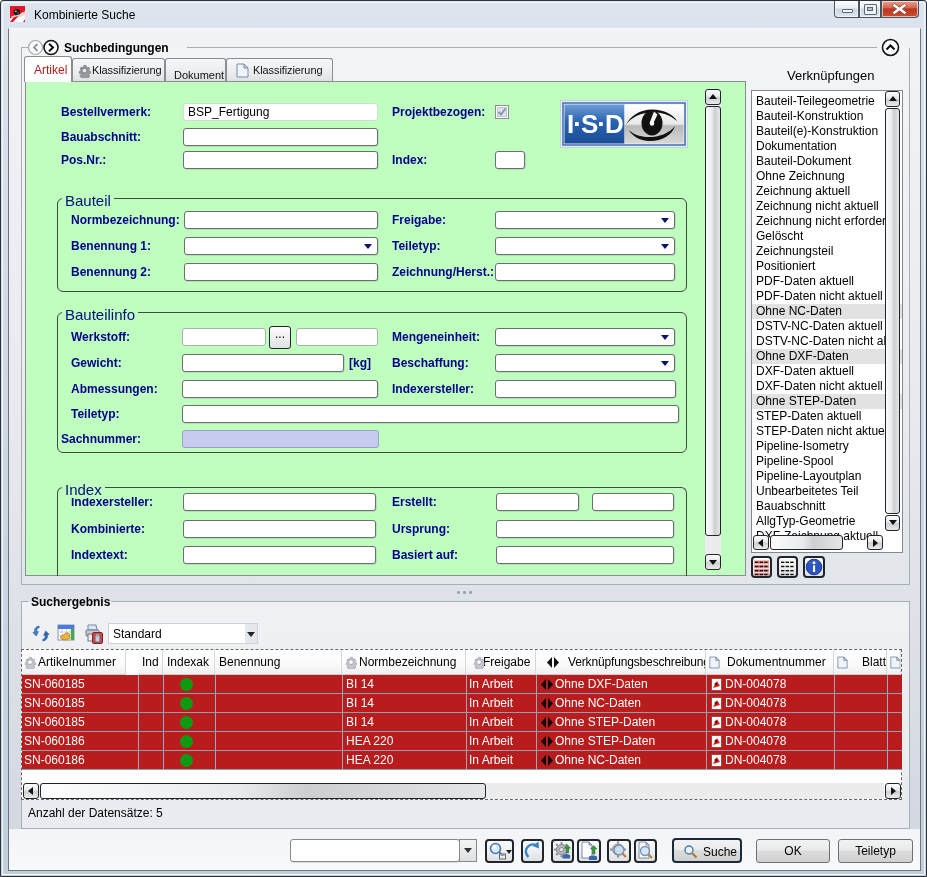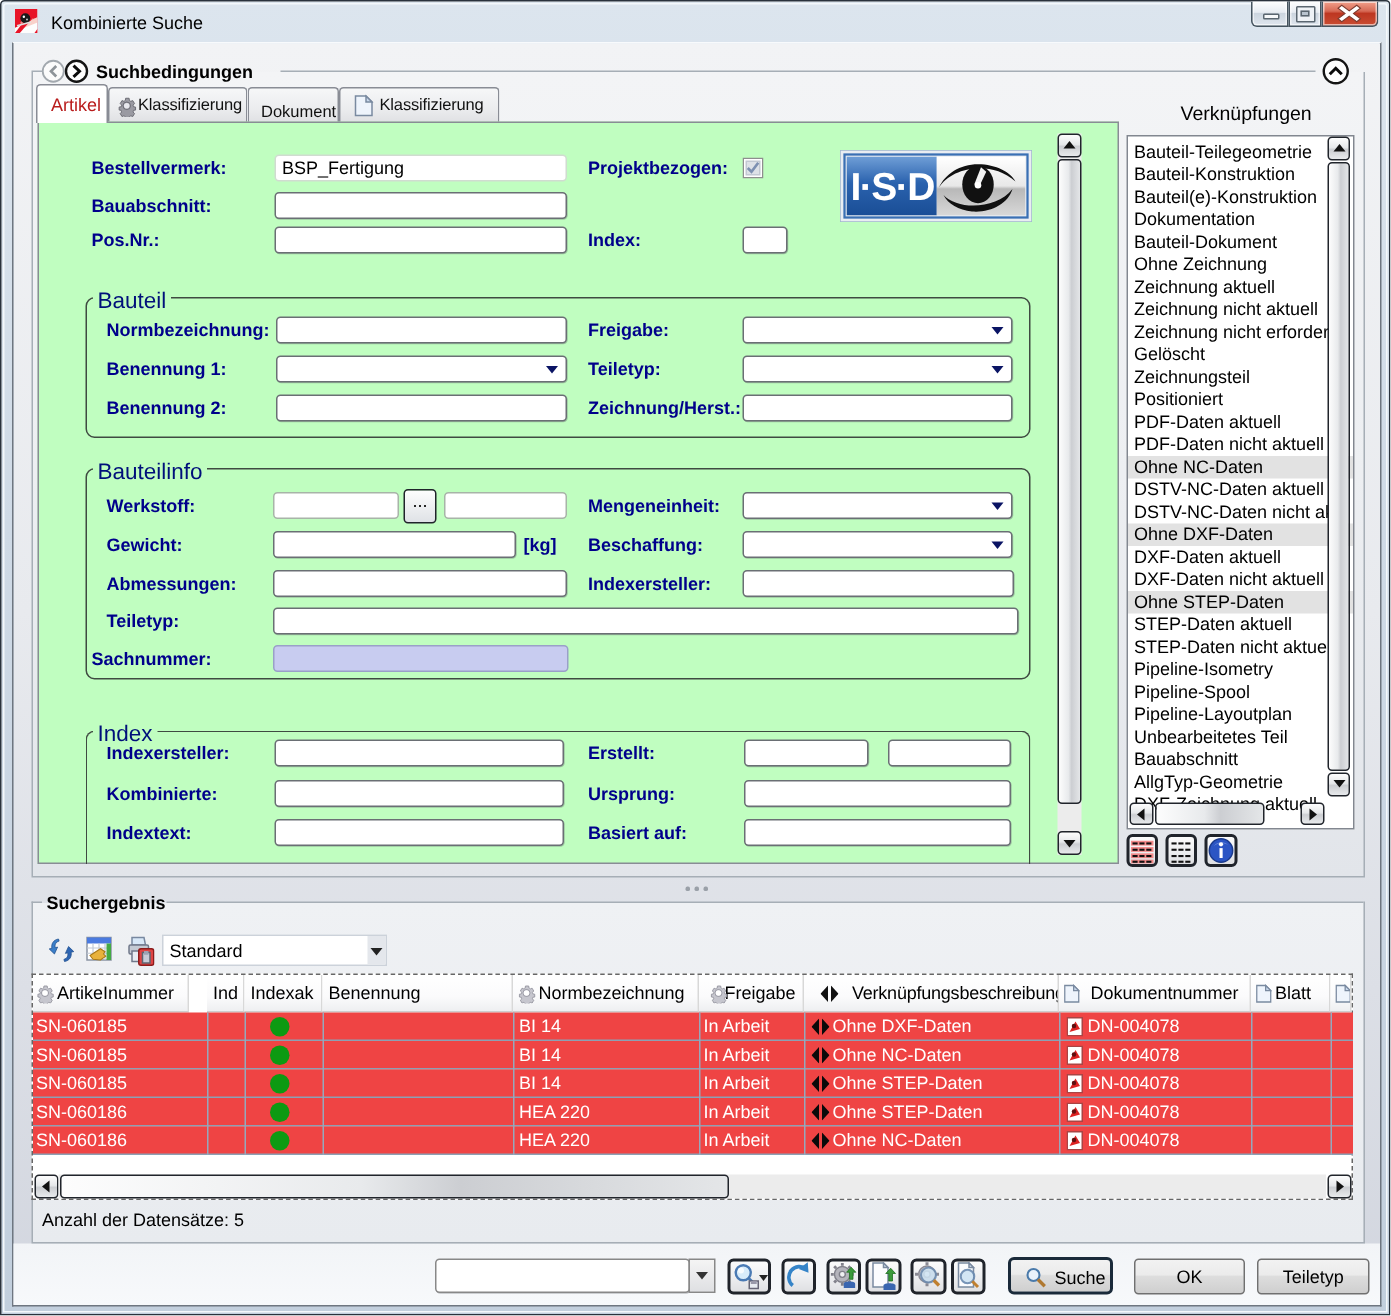--- a/index.html
+++ b/index.html
@@ -38,21 +38,21 @@
 .sbthumb{position:absolute;border:1px solid #20242b;border-radius:3px;background:linear-gradient(90deg,#fdfdfd 0%,#e8eaec 45%,#ccced2 60%,#e4e6e8 100%)}
 .sbtrack{position:absolute;background:#ececec}
 .tri{position:absolute;width:0;height:0}
 
 #vlist{position:absolute;left:750px;top:89px;width:152px;height:463px;background:#fff;border:1px solid #828790;font-size:12px;color:#000;overflow:hidden;padding-top:3px}
 #vlist .it{height:15px;line-height:15px;padding-left:4px;white-space:nowrap}
 #vlist .sel{background:#e2e2e2}
 
 #tbl{position:absolute;left:20px;top:648px;width:881px;height:151px;border:1px dashed #666;background:#fff}
 .th{position:absolute;top:0;height:25px;background:linear-gradient(180deg,#ffffff 0%,#fbfbfc 60%,#eeeff1 100%);border-right:1px solid #d8d8d8;border-bottom:1px solid #cdcdcd;font-size:12px;color:#000;line-height:25px;white-space:nowrap;overflow:hidden}
-.row{position:absolute;width:880px;height:19px;background:#ef4444;border-bottom:1px solid #8ca0b4}
+.row{position:absolute;width:880px;height:19px;background:#b91c1c;border-bottom:1px solid #8ca0b4}
 .cell{position:absolute;font-size:12px;color:#fff;line-height:18px;white-space:nowrap;overflow:hidden}
 .cdiv{position:absolute;top:0;width:1px;height:19px;background:#96a8bc}
 .dot{position:absolute;width:13px;height:13px;border-radius:50%;background:#0c9a12}
 
 .btn{position:absolute;border:1px solid #707070;border-radius:3px;background:linear-gradient(180deg,#f2f2f2 0%,#ebebeb 45%,#dddddd 50%,#cfcfcf 100%);font-size:12px;color:#000;text-align:center}
 .tbtn{position:absolute;border:1px solid #20242b;border-radius:3px;background:linear-gradient(180deg,#fbfbfb 0%,#eeeff1 50%,#dfe0e3 100%)}
 </style></head><body>
 <div id="win">
  <div id="frame"></div>
 
@@ -395,21 +395,21 @@
           <path d="M5 0 L5 11 L0 5.5 Z" fill="#111"></path>
           <path d="M7 0 L7 11 L12 5.5 Z" fill="#111"></path>
         </svg><span style="margin-left:32px;letter-spacing:-.15px">Verknüpfungsbeschreibung</span></div>
   <div class="th" style="left:684px;width:128px"><svg width="11" height="13" style="position:absolute;left:3px;top:6px" viewBox="0 0 13 15">
           <path d="M1 1 H8 L12 5 V14 H1 Z" fill="#eef4fc" stroke="#7a8aa0"></path>
           <path d="M8 1 L8 5 L12 5 Z" fill="#c8d8ec" stroke="#7a8aa0"></path>
         </svg><span style="margin-left:21px">Dokumentnummer</span></div>
   <div class="th" style="left:812px;width:53px"><svg width="11" height="13" style="position:absolute;left:3px;top:6px" viewBox="0 0 13 15">
           <path d="M1 1 H8 L12 5 V14 H1 Z" fill="#eef4fc" stroke="#7a8aa0"></path>
           <path d="M8 1 L8 5 L12 5 Z" fill="#c8d8ec" stroke="#7a8aa0"></path>
-        </svg><span style="margin-left:16px">Blatt</span></div>
+        </svg><span style="margin-left:28px">Blatt</span></div>
   <div class="th" style="left:865px;width:14px">
         <svg width="11" height="13" style="position:absolute;left:3px;top:6px" viewBox="0 0 13 15">
           <path d="M1 1 H8 L12 5 V14 H1 Z" fill="#eef4fc" stroke="#7a8aa0"></path>
           <path d="M8 1 L8 5 L12 5 Z" fill="#c8d8ec" stroke="#7a8aa0"></path>
         </svg>
       </div>
 
   <div class="row" style="top:25px">
         <div class="cell" style="left:2px">SN-060185</div>
         <div class="dot" style="left:158px;top:3px"></div>

